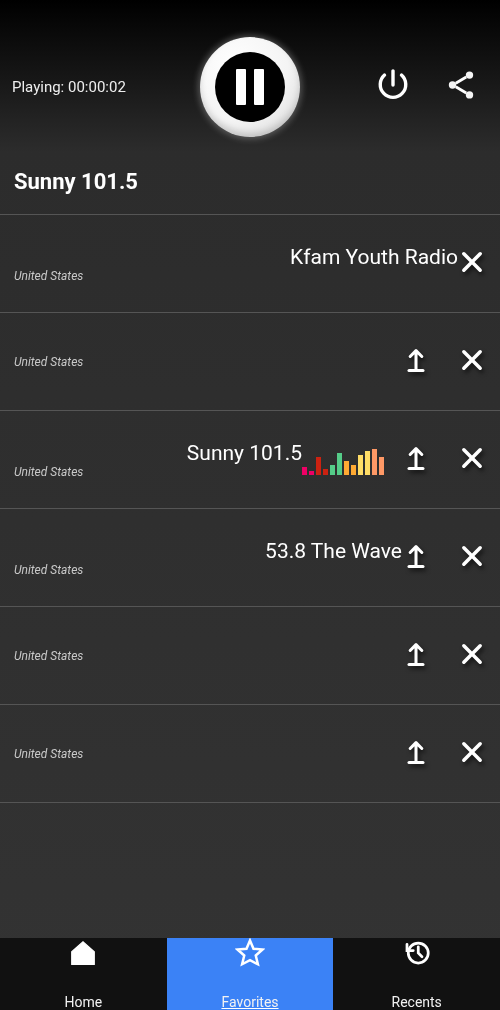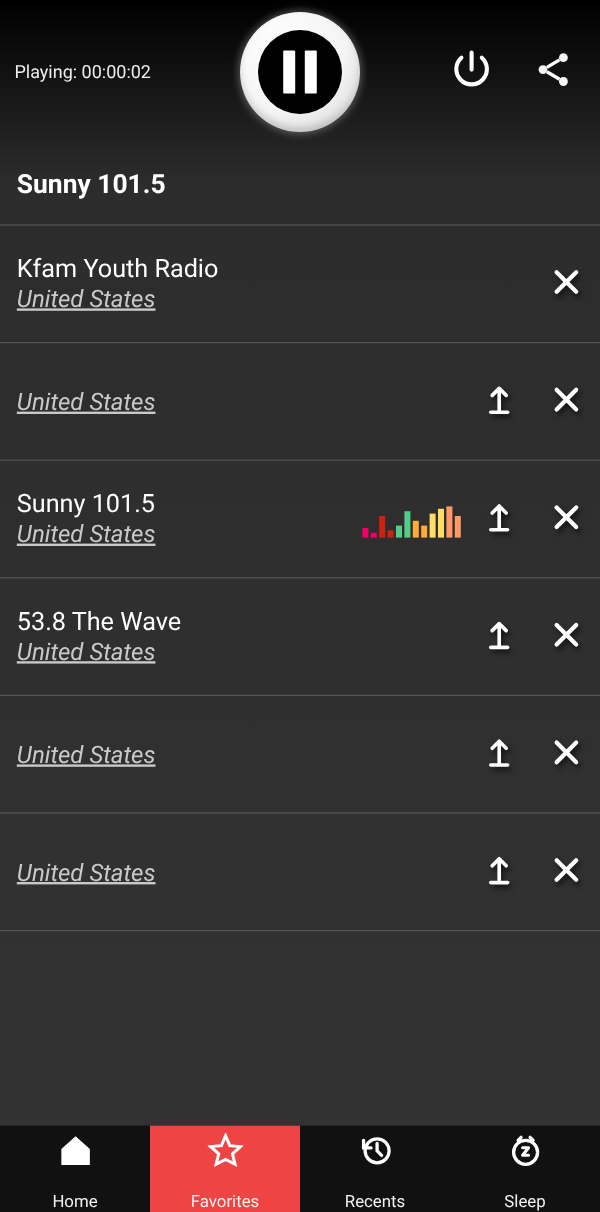--- a/index.html
+++ b/index.html
@@ -7,20 +7,21 @@
       width: 500px; height: 1010px;
       background: linear-gradient(to bottom, #000 0%, #2c2c2c 15%, #333 100%);
       font-family: -apple-system, Roboto, "Helvetica Neue", Arial, sans-serif;
       color: #fff; overflow: hidden; position: relative;
     }
 
     
     .player-top {
       height: 120px; position: relative; display: flex; align-items: center;
       padding: 12px 12px;
+      margin-top: 27px;
     }
     .playing-status { font-size: 15px; color: #eee; flex: 0 0 auto; }
     .play-circle {
       position: absolute; left: 50%; top: 10px; transform: translateX(-50%);
       width: 100px; height: 100px; border-radius: 50%;
       background: radial-gradient(circle at 35% 30%, #fff 0%, #f4f4f4 55%, #d0d0d0 100%);
       box-shadow: 0 0 6px 2px rgba(255,255,255,.25), inset 0 -4px 6px rgba(0,0,0,.15);
       display: flex; align-items: center; justify-content: center;
     }
     .play-circle .inner {
@@ -39,43 +40,43 @@
       padding: 22px 14px 20px;
     }
 
     
     .list { border-top: 1px solid #555; }
     .row {
       display: flex; align-items: center; height: 98px;
       padding: 0 14px; border-bottom: 1px solid #555;
     }
     .station { flex: 1; min-width: 0; }
-    .station-name { font-size: 21px; color: #fff; font-weight: 400; }
-    .station-sub  { font-size: 20px; color: #c9c9c9; font-style: italic; margin-top: 0; text-decoration: underline; }
+    .station-name { font-size: 21px; color: #fff; font-weight: 400; text-align: right; }
+    .station-sub  { font-size: 12px; color: #c9c9c9; font-style: italic; margin-top: 0; }
 
     .eq {
       display: flex; align-items: flex-end; gap: 2px; margin-right: 18px;
       height: 30px;
     }
     .eq span { width: 5px; display: inline-block; }
 
     .row-icons { display: flex; align-items: center; gap: 28px; }
     .row-icons svg { width: 28px; height: 28px; stroke: #fff; fill: none; }
     .shadowed { filter: drop-shadow(2px 3px 2px rgba(0,0,0,.6)); }
 
     
     .nav {
       position: absolute; left: 0; right: 0; bottom: 0; height: 72px;
       background: #111; display: flex;
     }
     .nav-item {
-      flex: 1; display: flex; flex-direction: column; align-items: center; justify-content: flex-end;
+      flex: 1; display: flex; flex-direction: column; align-items: center; justify-content: space-between;
       gap: 16px;
     }
-    .nav-item.active { background: #ef4444; }
+    .nav-item.active { background: #3b82f6; text-decoration: underline; }
     .nav-item svg { width: 30px; height: 30px; fill: #fff; stroke: #fff; }
     .nav-label { font-size: 14px; color: #f2f2f2; }
   </style>
 </head>
 <body>
 
 <div class="player-top">
   <span class="playing-status">Playing: 00:00:02</span>
 
   <div class="play-circle">
@@ -245,26 +246,20 @@
           <use href="#ic-favorites"></use>
         </svg></span>
       <span class="nav-label">Favorites</span>
     </div>
     <div class="nav-item">
       <span><svg viewBox="0 0 24 24">
           <use href="#ic-recents"></use>
         </svg></span>
       <span class="nav-label">Recents</span>
     </div>
-    <div class="nav-item">
-      <span><svg viewBox="0 0 24 24">
-          <use href="#ic-sleep"></use>
-        </svg></span>
-      <span class="nav-label">Sleep</span>
-    </div>
   </div>
 
 <svg width="0" height="0" style="position:absolute">
   <defs>
     <g id="ic-home">
         <path d="M3 11 12 3l9 8v10H3z" fill="#fff"></path>
       </g>
     <g id="ic-favorites">
         <path d="M12 2l2.8 6.6 7.2.6-5.4 4.8 1.7 7L12 17.8 5.7 21l1.7-7L2 9.2l7.2-.6z" fill="none" stroke="#fff" stroke-width="2"></path>
       </g>

